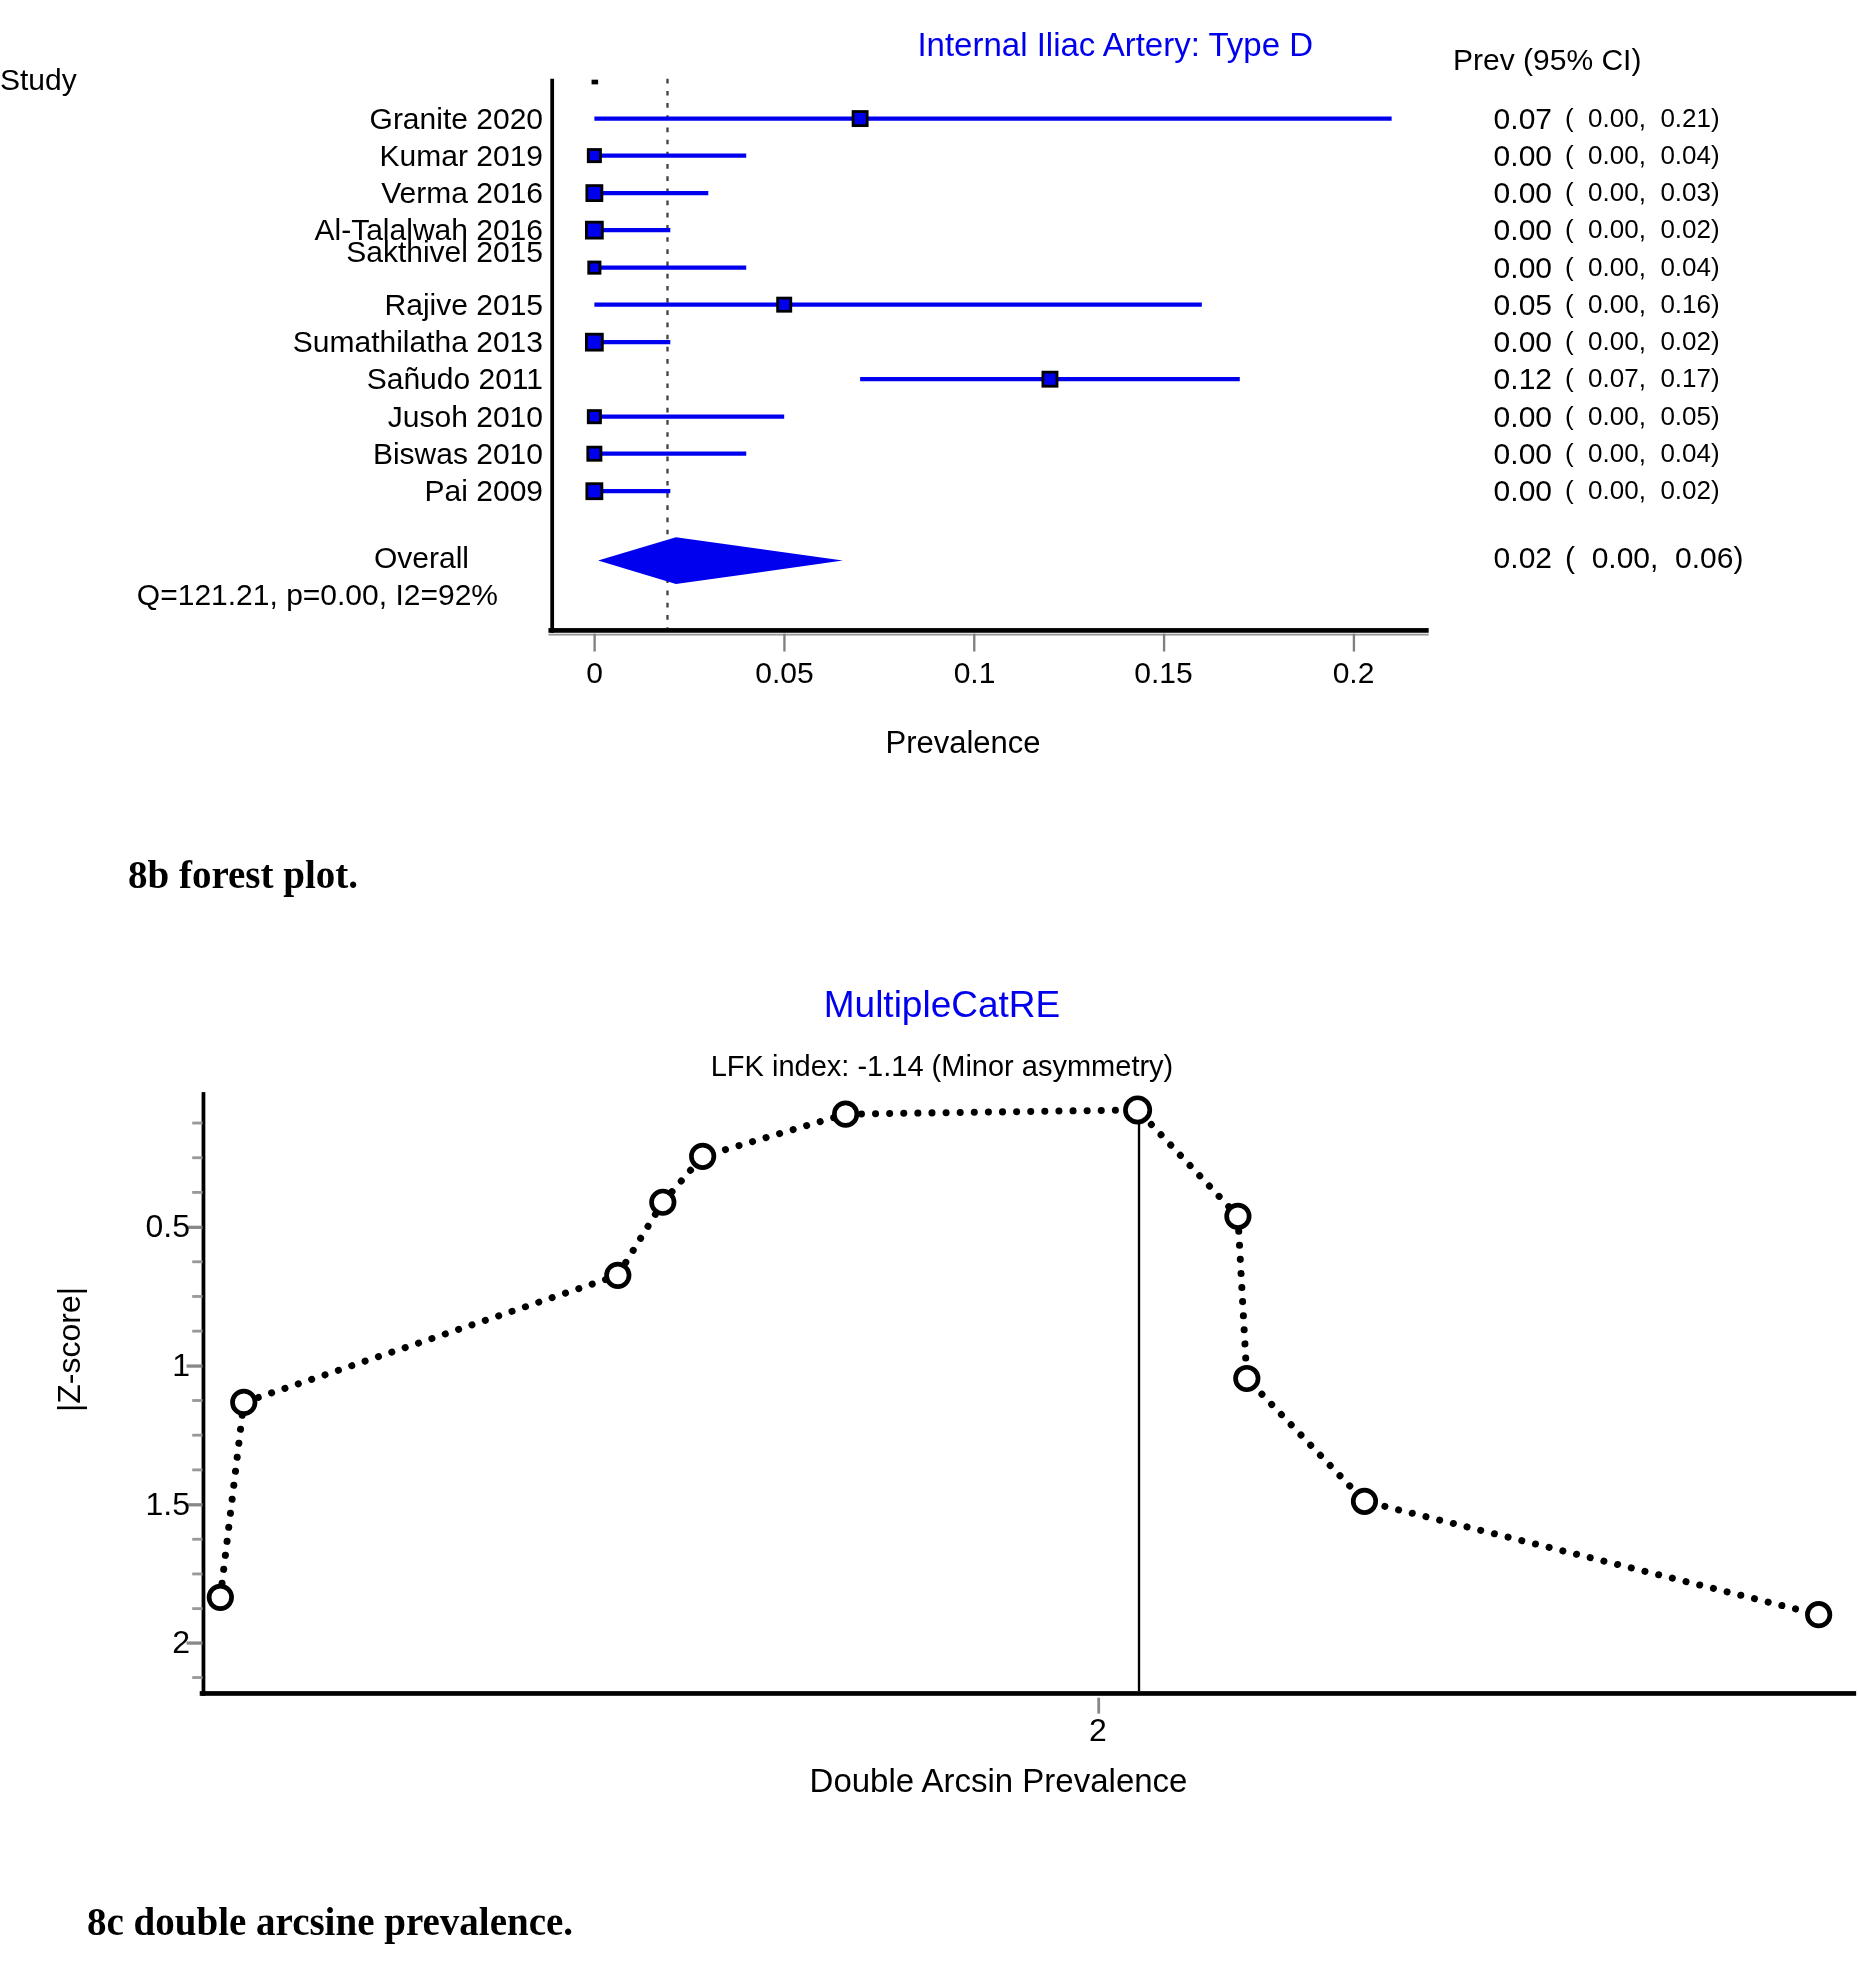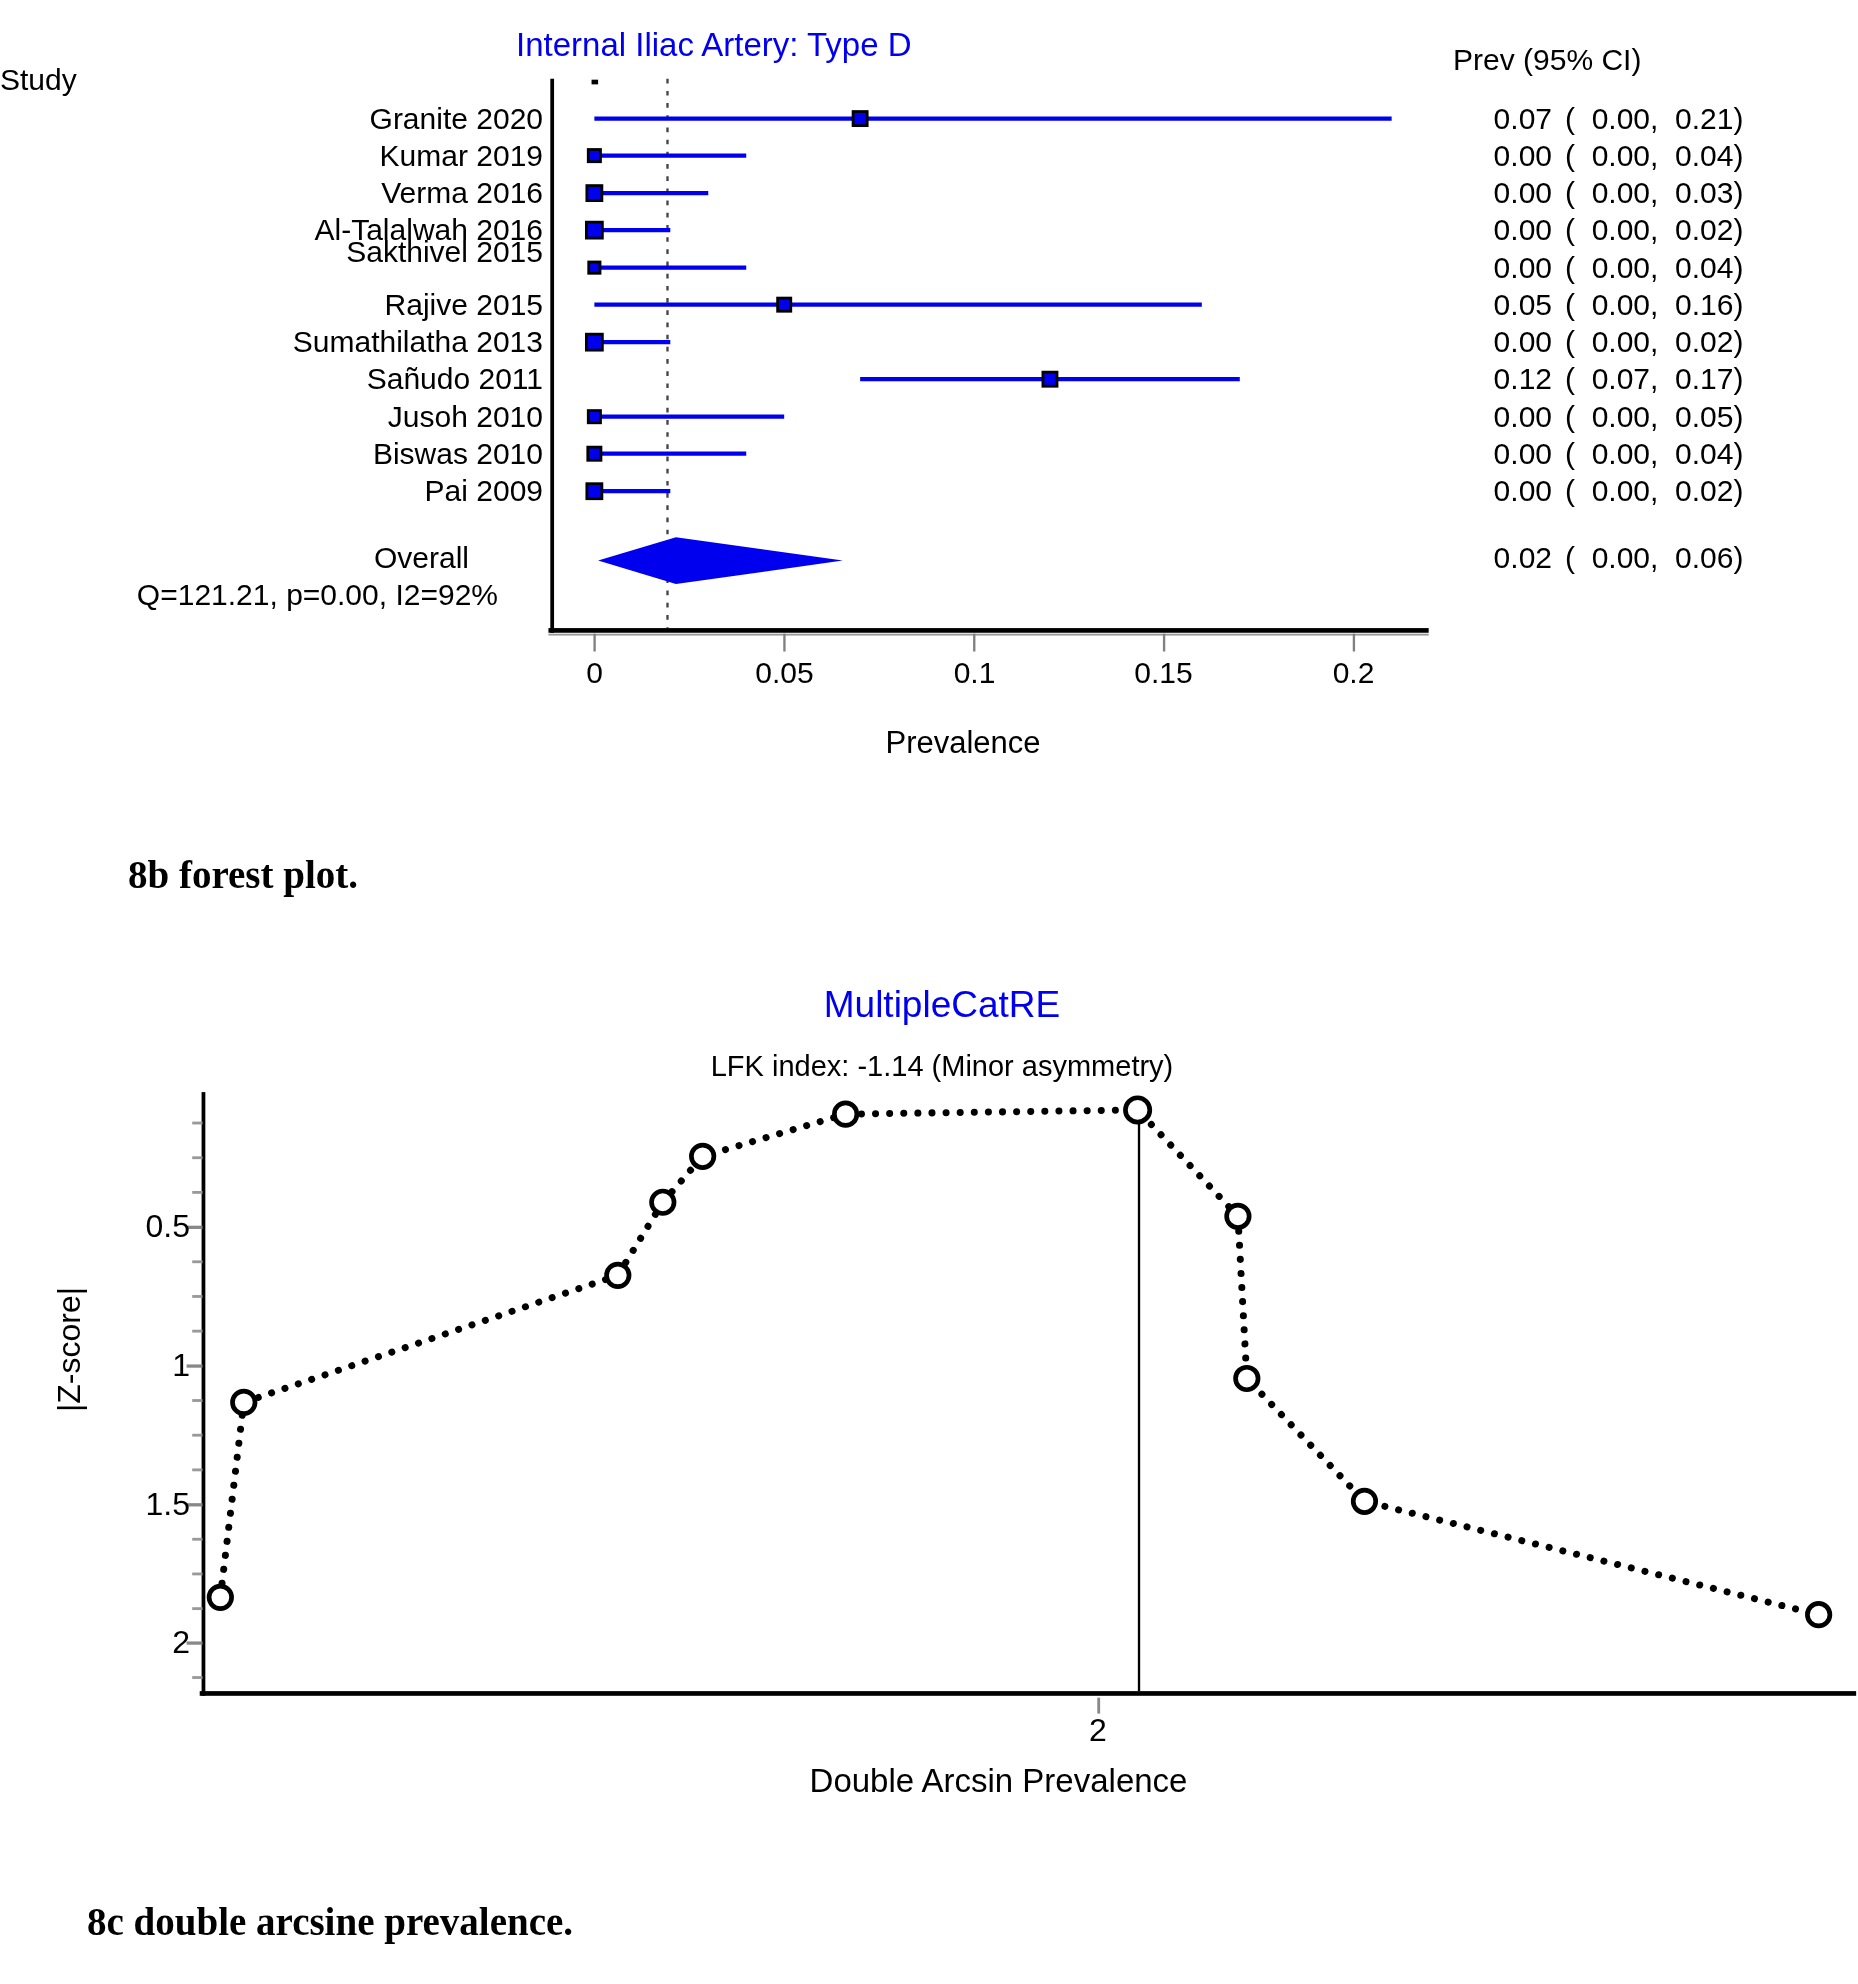--- a/index.html
+++ b/index.html
@@ -1,24 +1,24 @@
 <!DOCTYPE html>
 <html style="font-size:7.5px"><head>
 <meta charset="utf-8">
 <style>
   html,body{margin:0;padding:0;background:#ffffff;}
   body{width:1859px;height:1985px;position:relative;font-family:"Liberation Sans",sans-serif;color:#000;}
   .t{position:absolute;white-space:pre;}
   svg.layer{position:absolute;left:0;top:0;}
   
-  .fp-title{left:516px;top:22.5px;width:797px;text-align:left;font-size:33px;line-height:43px;color:#0000ee;}
+  .fp-title{left:516px;top:22.5px;width:797px;text-align:right;font-size:33px;line-height:43px;color:#0000ee;}
   .study-hdr{left:0;top:61px;width:543px;text-align:left;font-size:30px;line-height:37px;}
   .study{left:0;width:543px;text-align:right;font-size:30px;line-height:37px;}
   .prev{left:1444px;width:108px;text-align:right;font-size:30px;line-height:37px;}
-  .ci{left:1565px;font-size:30px;line-height:37px;}
+  .ci{left:1565px;font-size:26px;line-height:37px;}
   .ci-hdr{left:1453px;top:41px;width:309px;font-size:30px;line-height:37px;}
   .overall-lbl{left:0;top:539px;width:469px;text-align:right;font-size:30px;line-height:37px;}
   .het{left:0;top:576px;width:464px;text-align:right;font-size:30px;line-height:37px;padding-left:34px;}
   .ov-prev{left:1444px;top:539px;width:108px;text-align:right;font-size:30px;line-height:37px;}
   .ov-ci{left:1565px;top:539px;font-size:30px;line-height:37px;}
   .fxtick{width:141px;text-align:center;top:654px;font-size:30px;line-height:37px;}
   .fxlabel{left:799px;top:723px;width:328px;text-align:center;font-size:31px;line-height:39px;}
   .caption{font-family:"Liberation Serif",serif;font-weight:bold;font-size:39px;line-height:49px;}
   .cap-b{left:84px;top:850px;margin-left:44px;}
   .cap-c{left:87px;top:1897px;}

